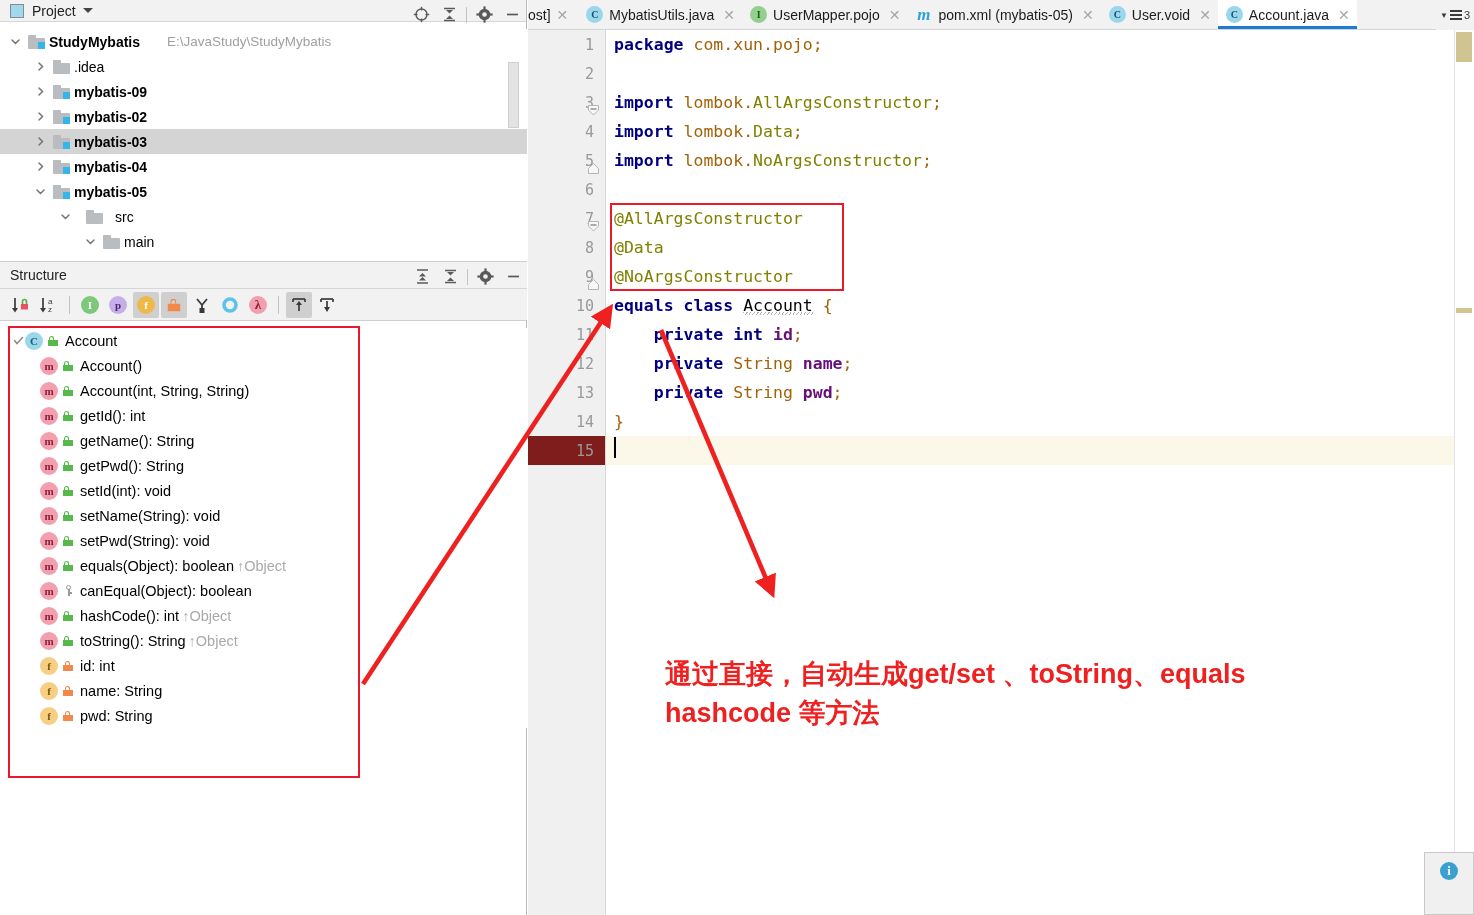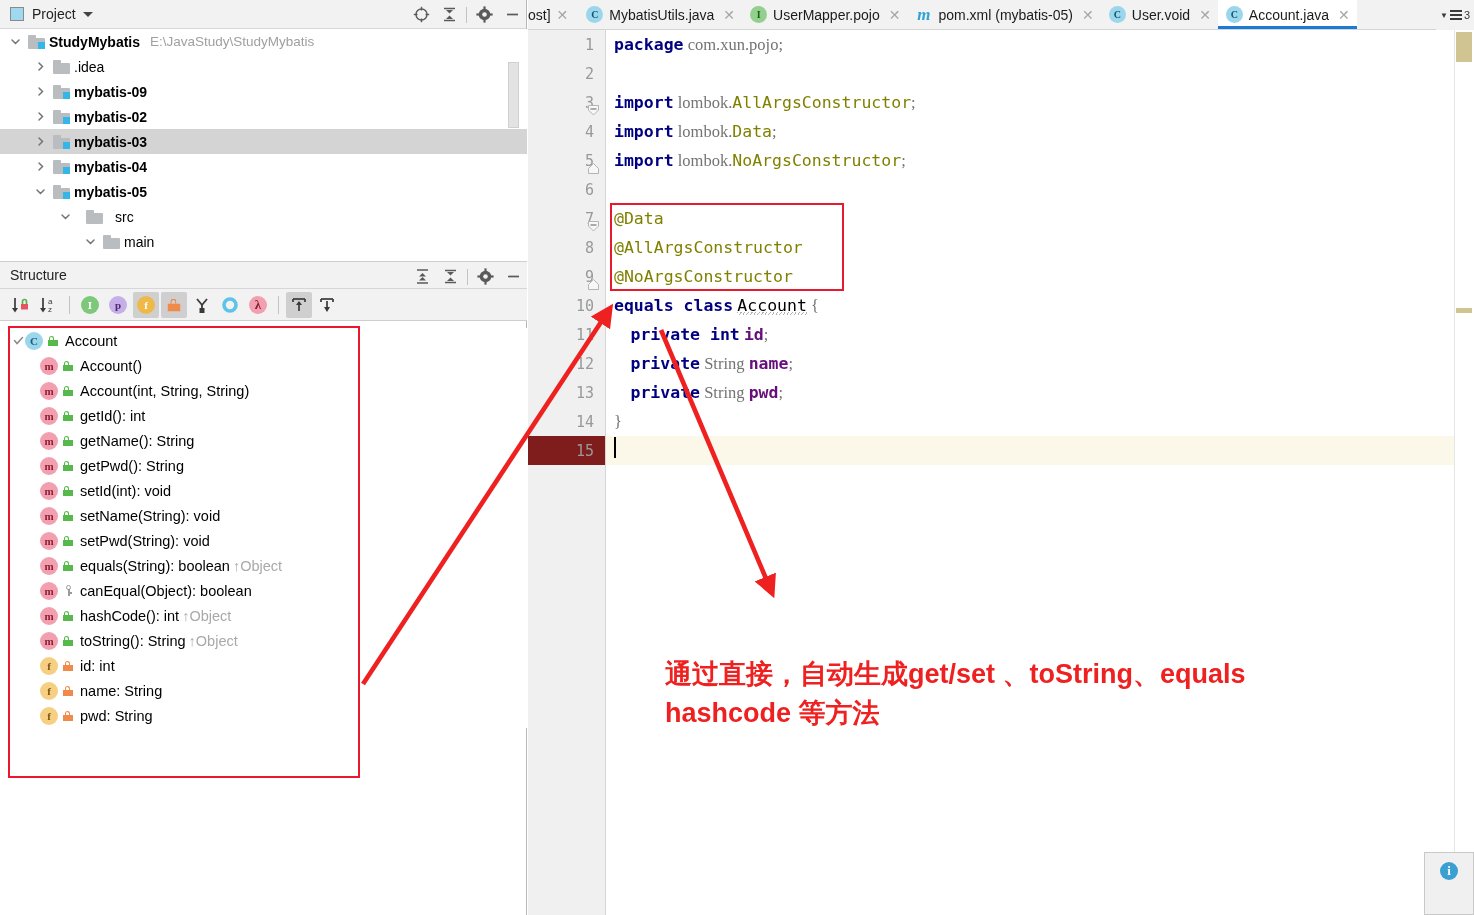--- a/index.html
+++ b/index.html
@@ -18,21 +18,21 @@
   #left-col {
     position: absolute; left: 0; top: 0;
     width: 527px; height: 915px;
     background: #ffffff;
     border-right: 1px solid #b8b8b8;
   }
 
   
   .tw-header {
     position: relative;
-    height: 29px;
+    height: 22px;
     background: #f2f2f2;
     border-bottom: 1px solid #d6d6d6;
     display: flex; align-items: center;
   }
   .tw-title {
     font-size: 14px; color: #222; margin-left: 8px;
     font-family: "Liberation Sans", sans-serif;
   }
   .tw-header .proj-square {
     width: 14px; height: 14px; margin-left: 10px;
@@ -64,21 +64,21 @@
     height: 25px; display: flex; align-items: center;
     white-space: nowrap; font-size: 14px;
   }
   .trow.sel { background: #d4d4d4; }
   .tw-toggle {
     width: 14px; height: 14px; flex: 0 0 14px;
     display: flex; align-items: center; justify-content: center;
   }
   .tlabel { margin-left: 4px; font-weight: bold; color: #000; text-align: right; }
   .tlabel.plain { font-weight: normal; }
-  .tpath { margin-left: 10px; color: #a0a0a0; font-weight: normal; font-size: 13.5px; }
+  .tpath { margin-left: 27px; color: #a0a0a0; font-weight: normal; font-size: 13.5px; }
 
   .ic-folder { position: relative; width: 17px; height: 14px; flex: 0 0 17px; }
   .ic-folder .body {
     position: absolute; left: 0; bottom: 0; width: 17px; height: 11px;
     background: #b9bdc0; border-radius: 1px;
   }
   .ic-folder .tab {
     position: absolute; left: 0; top: 0; width: 8px; height: 4px;
     background: #b9bdc0; border-radius: 1px 1px 0 0;
   }
@@ -236,21 +236,21 @@
   }
 
   
   #code {
     position: absolute; left: 78px; top: 30px; width: 868px; height: 885px;
     font-family: "DejaVu Sans Mono", monospace; font-size: 16.5px;
   }
   .cline { height: 29px; line-height: 29px; padding-left: 8px; white-space: pre; }
   .cline.cur { background: #fcf8e9; }
   .kw { color: #000080; font-weight: bold; }
-  .pl { color: #737373; font-family: Liberation Serif, serif; }
+  .pl { color: #a16207; }
   .ann { color: #808000; }
   .cls-ref { color: #808000; }
   .fld-ref { color: #660e7a; font-weight: bold; }
   .warnsq {
     background-image: repeating-linear-gradient(125deg, #b0b0b0 0 1px, transparent 1px 3px);
     background-position: 0 100%; background-size: 100% 3px; background-repeat: repeat-x;
   }
   #caret {
     position: absolute; left: 86px; top: 437px; width: 2px; height: 21px; background: #000;
   }
@@ -680,21 +680,21 @@
             <span class="s-text">setPwd(String): void</span>
           </div>
           <div class="srow" style="padding-left: 40px;">
             <span class="s-kind mth">m</span>
             <span class="s-vis">
               <span class="lock-pub">
                 <span class="b"></span>
                 <span class="s"></span>
               </span>
             </span>
-            <span class="s-text">equals(String): boolean</span>
+            <span class="s-text">equals(Object): boolean</span>
             <span class="s-over">↑Object</span>
           </div>
           <div class="srow" style="padding-left: 40px;">
             <span class="s-kind mth">m</span>
             <span class="s-vis">
               <span class="key-prot">
                 <span class="k"></span>
                 <span class="t"></span>
                 <span class="t2"></span>
               </span>
@@ -848,22 +848,22 @@
     <div id="gutter-border"></div>
 
     <div id="code">
       <div id="code-lines">
           <div class="cline"><span class="kw">package</span><span class="pl"> com.xun.pojo;</span></div>
           <div class="cline"></div>
           <div class="cline"><span class="kw">import</span><span class="pl"> lombok.</span><span class="cls-ref">AllArgsConstructor</span><span class="pl">;</span></div>
           <div class="cline"><span class="kw">import</span><span class="pl"> lombok.</span><span class="cls-ref">Data</span><span class="pl">;</span></div>
           <div class="cline"><span class="kw">import</span><span class="pl"> lombok.</span><span class="cls-ref">NoArgsConstructor</span><span class="pl">;</span></div>
           <div class="cline"></div>
+          <div class="cline"><span class="ann">@AllArgsConstructor</span></div>
           <div class="cline"><span class="ann">@Data</span></div>
-          <div class="cline"><span class="ann">@AllArgsConstructor</span></div>
           <div class="cline"><span class="ann">@NoArgsConstructor</span></div>
           <div class="cline"><span class="kw">equals class</span><span class="pl"> </span><span class="warnsq">Account</span><span class="pl"> {</span></div>
           <div class="cline"><span class="pl">    </span><span class="kw">private int</span><span class="pl"> </span><span class="fld-ref">id</span><span class="pl">;</span></div>
           <div class="cline"><span class="pl">    </span><span class="kw">private</span><span class="pl"> String </span><span class="fld-ref">name</span><span class="pl">;</span></div>
           <div class="cline"><span class="pl">    </span><span class="kw">private</span><span class="pl"> String </span><span class="fld-ref">pwd</span><span class="pl">;</span></div>
           <div class="cline"><span class="pl">}</span></div>
           <div class="cline cur"></div>
         </div>
     </div>
     <div id="caret"></div>

